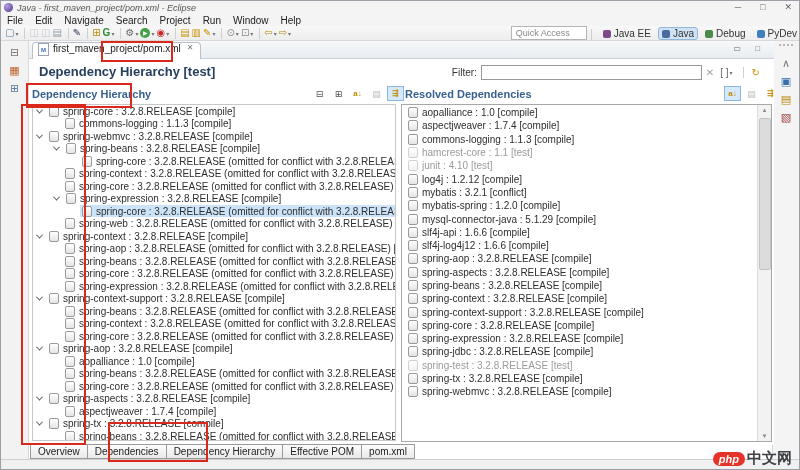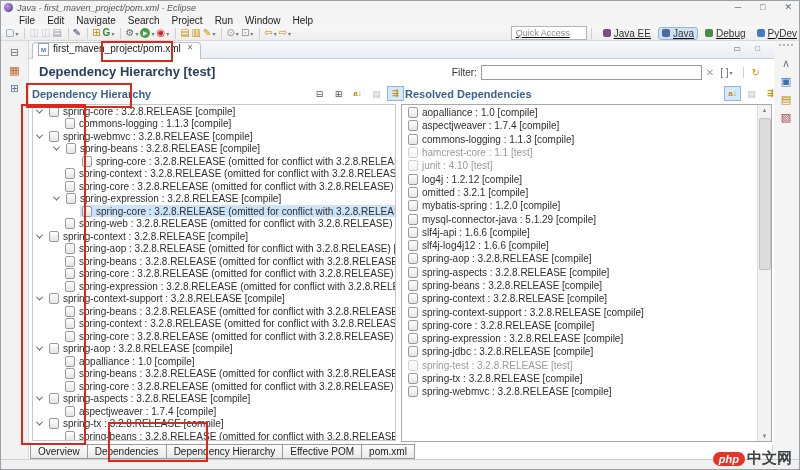--- a/index.html
+++ b/index.html
@@ -5,30 +5,30 @@
   html,body{margin:0;padding:0;background:#ddd;}
   #app{position:relative;width:800px;height:470px;background:#fff;overflow:hidden;
        font-family:"Liberation Sans","DejaVu Sans",sans-serif;border:1px solid #9aa0a6;box-sizing:border-box;
        -webkit-font-smoothing:antialiased;}
   
   .titlebar{position:absolute;left:0;top:0;width:800px;height:13px;background:#f4f4f4;display:flex;align-items:center;font-style:italic;}
   .appicon{width:9px;height:9px;border-radius:50%;background:radial-gradient(circle at 35% 35%,#b9a0e8,#4b2d83);margin:0 4px 0 3px;flex:none;}
   .apptitle{font-size:9px;color:#555;white-space:nowrap;}
   .winctrl{margin-left:auto;display:flex;align-items:center;gap:19px;padding-right:9px;}
   .winctrl span{font-size:9px;color:#666;line-height:9px;cursor:default;}
-  .menubar{position:absolute;left:0;top:13px;width:800px;height:12px;background:#f4f4f4;display:flex;align-items:center;padding-left:12px;box-sizing:border-box;}
+  .menubar{position:absolute;left:0;top:13px;width:800px;height:12px;background:#f4f4f4;display:flex;align-items:center;padding-left:0;box-sizing:border-box;}
   .menubar span{font-size:10px;color:#222;padding:0 6px;}
   .toolbar{position:absolute;left:0;top:25px;width:800px;height:15px;background:linear-gradient(#f8f8f8,#ededed);border-bottom:1px solid #d8d8d8;display:flex;align-items:center;padding-left:4px;box-sizing:border-box;}
   .tbi{display:flex;align-items:center;height:13px;margin-right:2px;flex:none;}
   .tbi .g{font-size:10px;line-height:12px;}
   .tbi .g.round{width:10px;height:10px;border-radius:50%;background:#43a047;color:#fff;font-size:6px;display:flex;align-items:center;justify-content:center;}
   .tbi .drop{font-size:6px;color:#777;margin-left:1px;}
   .tbi.dim{opacity:.4;}
   .tbsep{width:1px;height:11px;background:#cfcfcf;margin:0 4px;flex:none;}
-  .qa{margin-left:auto;display:flex;align-items:center;text-decoration:underline;}
+  .qa{margin-left:auto;display:flex;align-items:flex-end;}
   .qabox{width:70px;height:12px;border:1px solid #b5b5b5;background:#fff;font-size:9px;color:#888;display:flex;align-items:center;padding-left:4px;}
   .persp{display:flex;align-items:center;gap:3px;font-size:10px;color:#333;padding:1px 4px;margin-left:3px;border-radius:3px;white-space:nowrap;}
   .persp .pic{width:8px;height:8px;border-radius:2px;flex:none;}
   .persp.active{background:#cfe3f5;border:1px solid #8fb6dc;padding:0 3px;}
   
   .lstrip{position:absolute;left:0;top:40px;width:28px;height:418px;background:#f2f2f2;border-right:1px solid #d9d9d9;box-sizing:border-box;}
   .lstrip .si,.rstrip .si{display:block;width:16px;margin:5px auto 6px;font-size:11px;text-align:center;line-height:12px;}
   .rstrip{position:absolute;right:0;top:40px;width:27px;height:418px;background:#f4f4f4;border-left:1px solid #d9d9d9;box-sizing:border-box;}
   .rstrip .dots{height:6px;border-top:2px dotted #b5b5b5;width:14px;margin:3px auto 0;}
   
@@ -473,21 +473,21 @@
           <div class="lrow gray">
             <span class="jar dimjar"></span>
             <span class="ttext">junit : 4.10 [test]</span>
           </div>
           <div class="lrow">
             <span class="jar"></span>
             <span class="ttext">log4j : 1.2.12 [compile]</span>
           </div>
           <div class="lrow">
             <span class="jar"></span>
-            <span class="ttext">omitted : 3.2.1 [compile]</span>
+            <span class="ttext">mybatis : 3.2.1 [conflict]</span>
           </div>
           <div class="lrow">
             <span class="jar"></span>
             <span class="ttext">mybatis-spring : 1.2.0 [compile]</span>
           </div>
           <div class="lrow">
             <span class="jar"></span>
             <span class="ttext">mysql-connector-java : 5.1.29 [compile]</span>
           </div>
           <div class="lrow">

